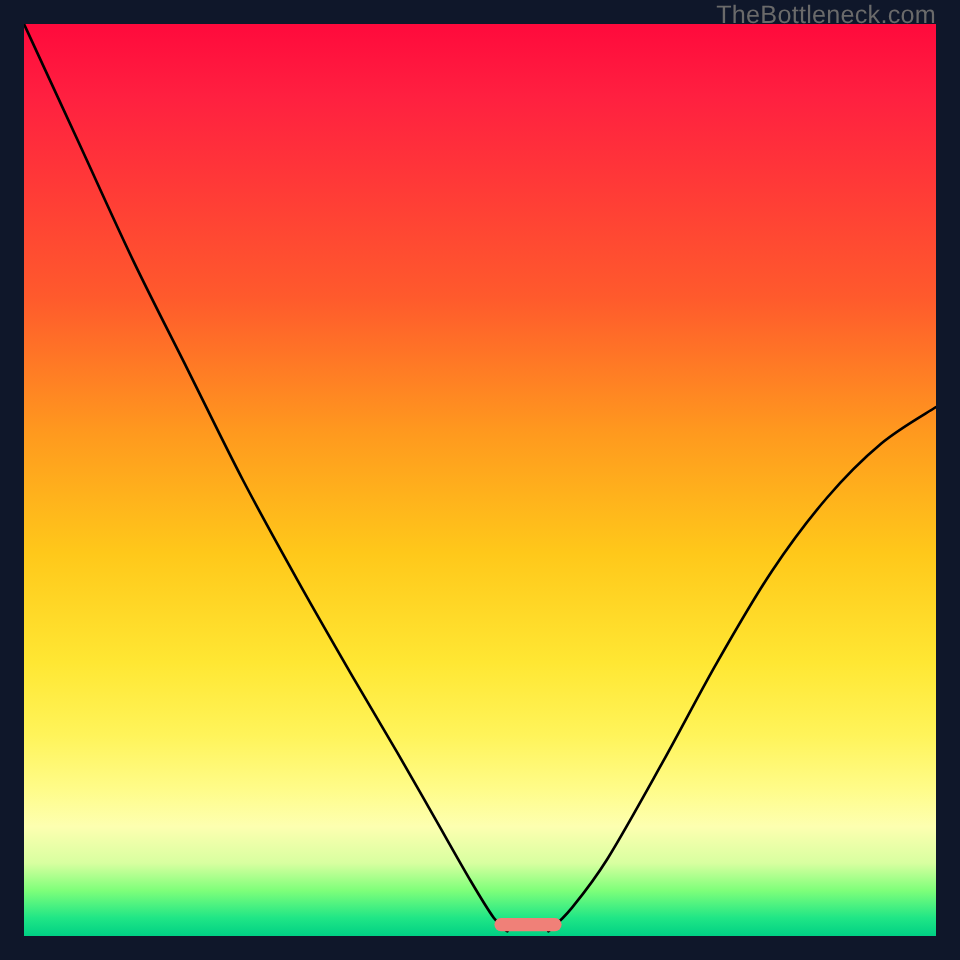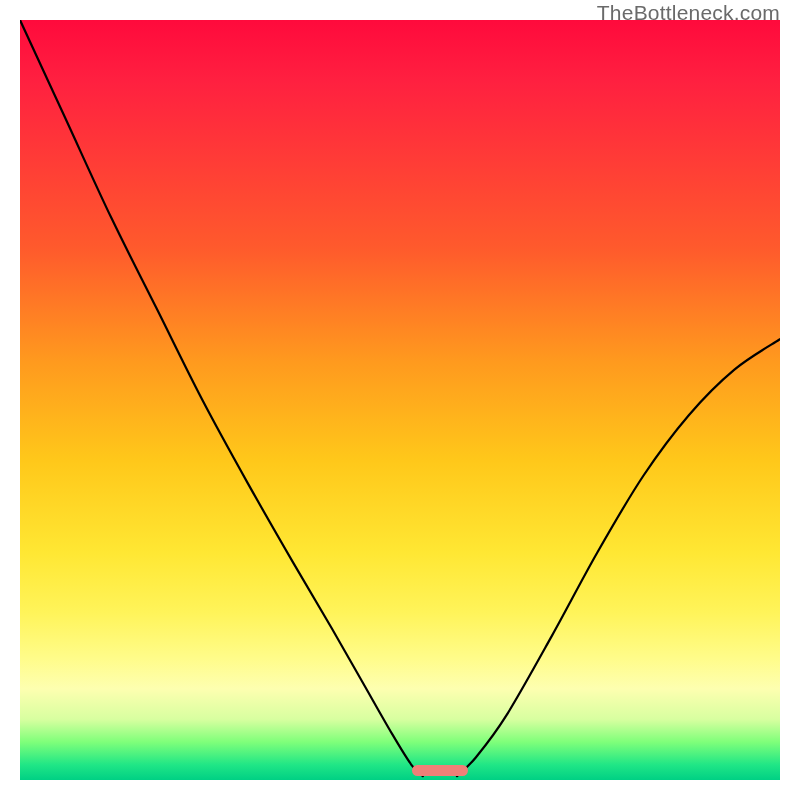--- a/index.html
+++ b/index.html
@@ -8,21 +8,21 @@
     width: 800px;
     height: 800px;
     overflow: hidden;
     background: #000;
     font-family: Arial, Helvetica, sans-serif;
   }
   .frame {
     position: relative;
     width: 800px;
     height: 800px;
-    background: #ffffff;
+    background: #0f172a;
   }
   .plot-area {
     position: absolute;
     left: 20px;
     top: 20px;
     width: 760px;
     height: 760px;
     
     background: linear-gradient(
       to bottom,

